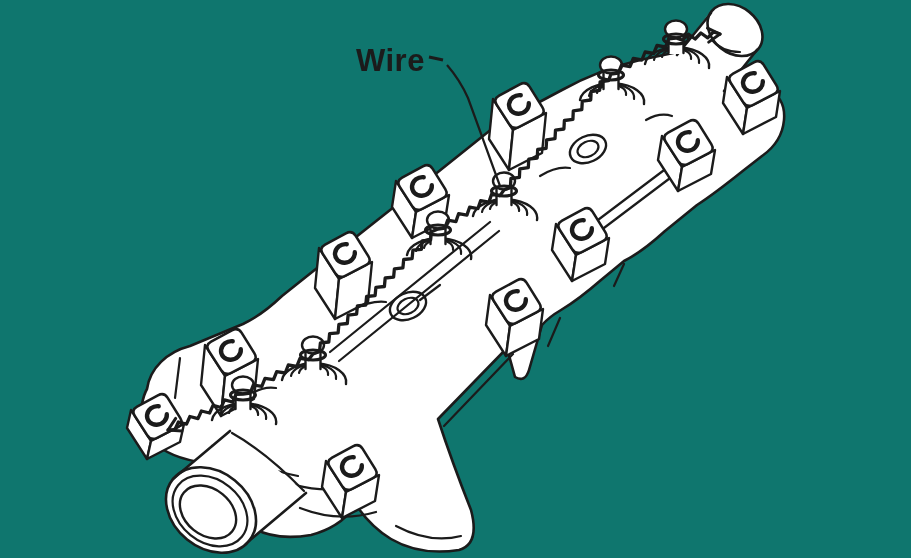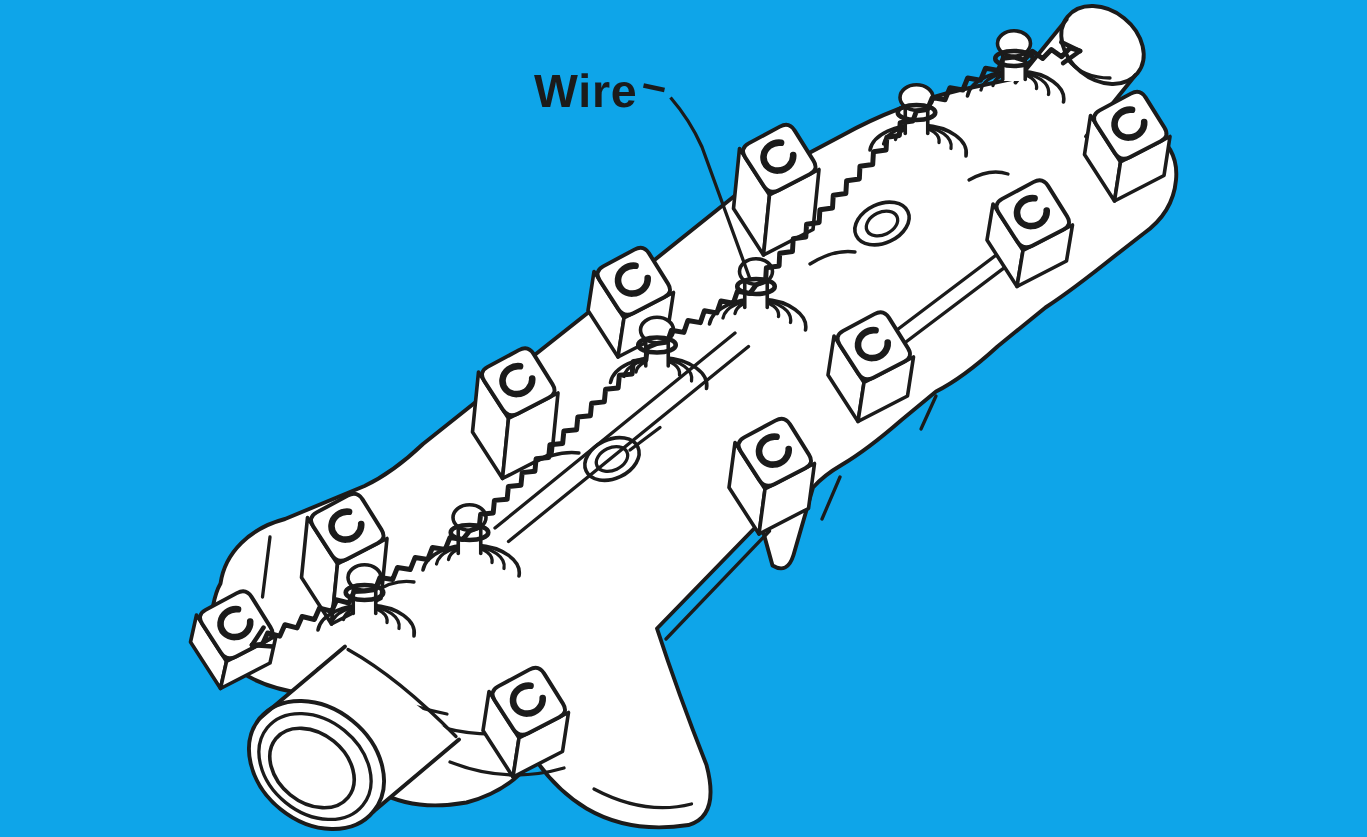--- a/index.html
+++ b/index.html
@@ -4,21 +4,21 @@
 <style>
   html,body{margin:0;padding:0;}
   body{font-family:"Liberation Sans", sans-serif;}
   .stage{width:911px;height:558px;position:relative;overflow:hidden;background:#fff;}
   svg{display:block;}
   #wire-label{font:700 31px "Liberation Sans", sans-serif; letter-spacing:0.5px;}
 </style>
 </head>
 <body>
 
-<div class="stage" style="background: #0ea5e9;">
+<div class="stage" style="background: #0f766e;">
   <svg id="fig" viewBox="0 0 911 558" width="911" height="558">
     <g id="art" fill="none" stroke-linecap="round" stroke-linejoin="round">
         <path d="M 147,389 C 150,368 167,352 190,346 L 243,324 Q 262,315 282,296 L 356,237 L 428,180 L 498,124 L 562,90 Q 598,70 640,60 L 692,49 Q 706,46 716,57 L 768,88 Q 786,99 784,120 Q 782,142 762,156 L 744,170 Q 714,194 697,205 L 665,231 Q 642,252 624,261 L 601,280 Q 578,300 561,310 Q 549,317 542,325 L 529,370 Q 525,383 515,377 L 507,348 L 438,419 Q 452,462 471,510 Q 480,544 459,550 Q 420,556 391,539 Q 371,527 356,505 Q 341,527 311,535 Q 276,541 253,528 Q 240,520 236,510 Q 227,492 221,476 L 206,463 Q 168,458 153,441 Q 138,424 142,404 Q 144,394 147,389 Z" stroke="#1b1b1b" stroke-width="2.6" fill="#ffffff"></path>
         <g>
           <path d="M 330,352 L 490,222" stroke="#1b1b1b" stroke-width="2.2" fill="none"></path>
           <path d="M 339,361 L 499,231" stroke="#1b1b1b" stroke-width="2.2" fill="none"></path>
           <path d="M 688,152 L 586,229" stroke="#1b1b1b" stroke-width="2.2" fill="none"></path>
           <path d="M 694,160 L 592,237" stroke="#1b1b1b" stroke-width="2.2" fill="none"></path>
           <path d="M 444,426 L 513,354" stroke="#1b1b1b" stroke-width="2.2" fill="none"></path>
           <path d="M 212,446 Q 258,468 298,476" stroke="#1b1b1b" stroke-width="2.2" fill="none"></path>

